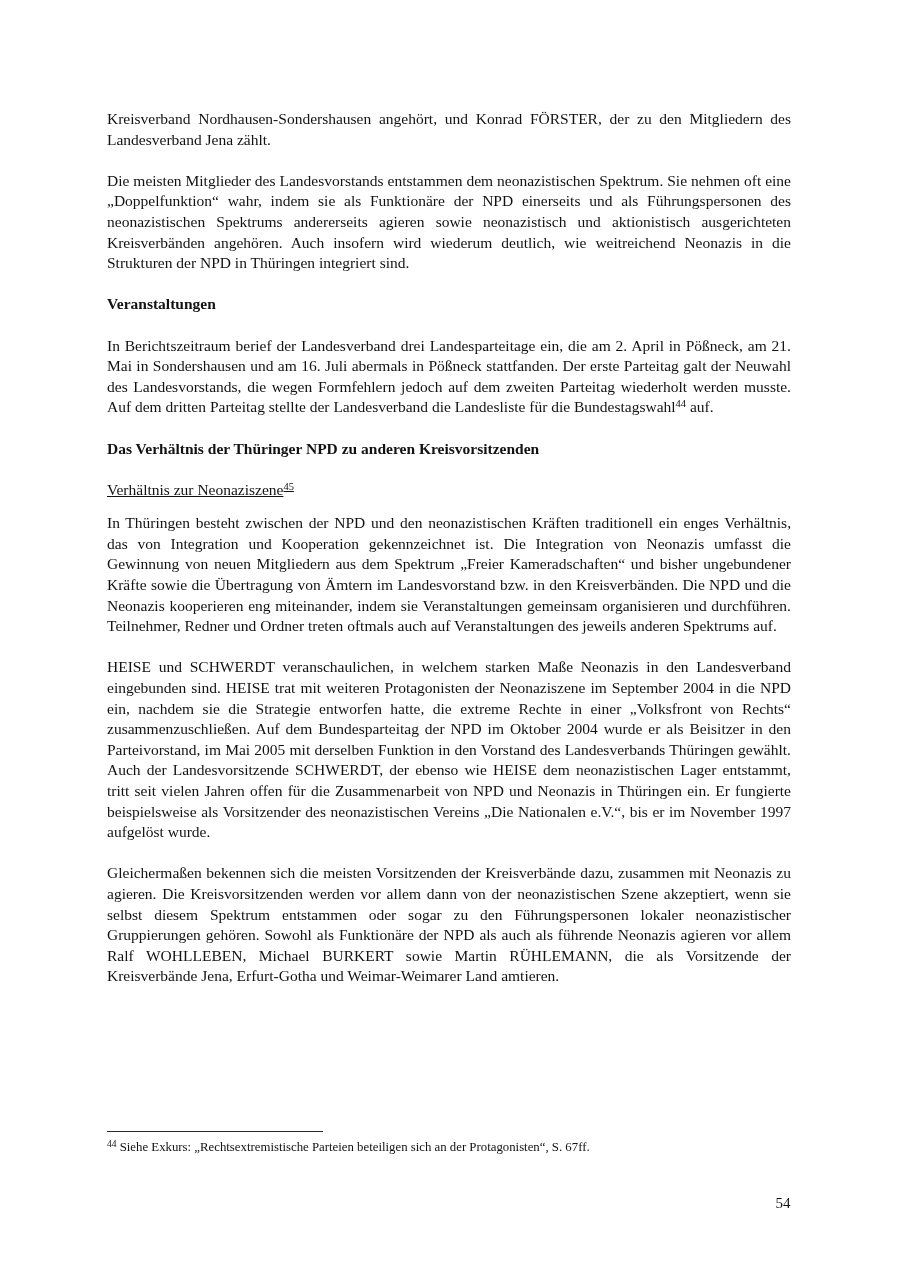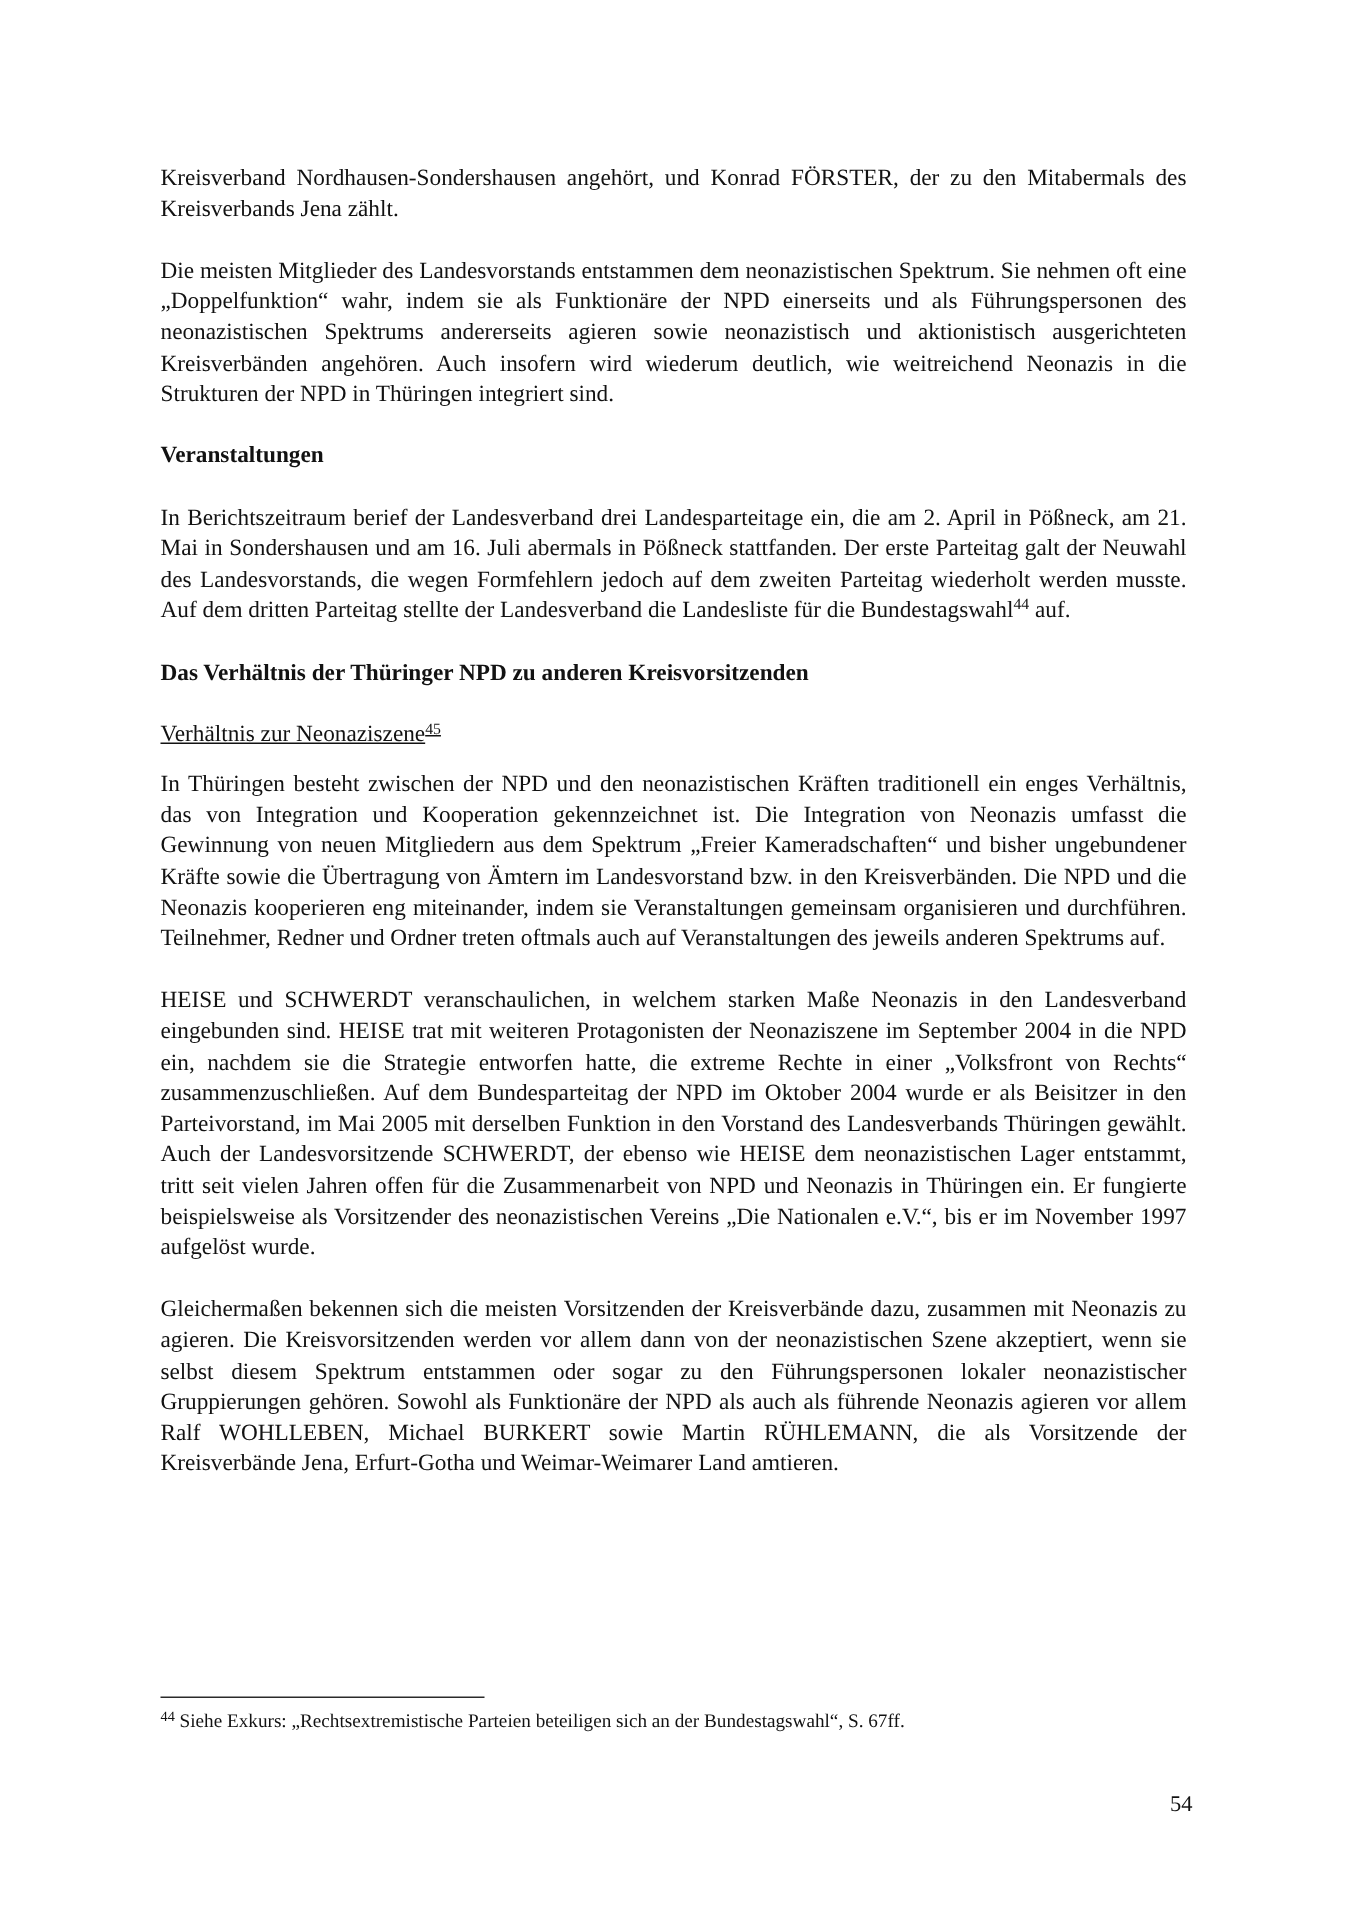--- a/index.html
+++ b/index.html
@@ -60,30 +60,30 @@
     margin: 0 0 7px 0;
   }
   .fn-line { margin: 0; }
   .fn-line sup.fn-ref { vertical-align: 4px; font-size: 9.5px; }
   .page-number {
     position: absolute;
     top: 1195px;
     left: 771px;
     width: 24px;
     font-size: 15px;
-    text-align: right;
+    text-align: center;
   }
 </style>
 </head>
 <body>
 
 <div class="page">
   <div class="content">
 
-    <p class="para">Kreisverband Nordhausen-Sondershausen angehört, und Konrad FÖRSTER, der zu den Mit­abermals des Kreisverbands Jena zählt.</p>
+    <p class="para">Kreisverband Nordhausen-Sondershausen angehört, und Konrad FÖRSTER, der zu den Mit­gliedern des Landesverband Jena zählt.</p>
 
     <p class="para">Die meisten Mitglieder des Landesvorstands entstammen dem neonazistischen Spektrum. Sie nehmen oft eine „Doppelfunktion“ wahr, indem sie als Funktionäre der NPD einerseits und als Führungspersonen des neonazistischen Spektrums andererseits agieren sowie neonazis­tisch und aktionistisch ausgerichteten Kreisverbänden angehören. Auch insofern wird wieder­um deutlich, wie weitreichend Neonazis in die Strukturen der NPD in Thüringen integriert sind.</p>
 
     <p class="heading">Veranstaltungen</p>
 
     <p class="para"><span>In Berichtszeitraum berief der Landesverband drei Landesparteitage ein, die am 2. April in Pößneck, am 21. Mai in Sondershausen und am 16. Juli abermals in Pößneck stattfanden. Der erste Parteitag galt der Neuwahl des Landesvorstands, die wegen Formfehlern jedoch auf dem zweiten Parteitag wiederholt werden musste. Auf dem dritten Parteitag stellte der Landesver­band die Landesliste für die Bundestagswahl</span><sup class="fn-ref">44</sup><span> auf.</span></p>
 
     <p class="heading">Das Verhältnis der Thüringer NPD zu anderen Kreisvorsitzenden</p>
 
     <p class="subheading"><span class="u">Verhältnis zur Neonaziszene</span><sup class="fn-ref u">45</sup></p>
@@ -91,17 +91,17 @@
     <p class="para">In Thüringen besteht zwischen der NPD und den neonazistischen Kräften traditionell ein en­ges Verhältnis, das von Integration und Kooperation gekennzeichnet ist. Die Integration von Neonazis umfasst die Gewinnung von neuen Mitgliedern aus dem Spektrum „Freier Kame­radschaften“ und bisher ungebundener Kräfte sowie die Übertragung von Ämtern im Landes­vorstand bzw. in den Kreisverbänden. Die NPD und die Neonazis kooperieren eng miteinan­der, indem sie Veranstaltungen gemeinsam organisieren und durchführen. Teilnehmer, Red­ner und Ordner treten oftmals auch auf Veranstaltungen des jeweils anderen Spektrums auf.</p>
 
     <p class="para">HEISE und SCHWERDT veranschaulichen, in welchem starken Maße Neonazis in den Lan­desverband eingebunden sind. HEISE trat mit weiteren Protagonisten der Neonaziszene im September 2004 in die NPD ein, nachdem sie die Strategie entworfen hatte, die extreme Rechte in einer „Volksfront von Rechts“ zusammenzuschließen. Auf dem Bundesparteitag der NPD im Oktober 2004 wurde er als Beisitzer in den Parteivorstand, im Mai 2005 mit der­selben Funktion in den Vorstand des Landesverbands Thüringen gewählt. Auch der Landes­vorsitzende SCHWERDT, der ebenso wie HEISE dem neonazistischen Lager entstammt, tritt seit vielen Jahren offen für die Zusammenarbeit von NPD und Neonazis in Thüringen ein. Er fungierte beispielsweise als Vorsitzender des neonazistischen Vereins „Die Nationalen e.V.“, bis er im November 1997 aufgelöst wurde.</p>
 
     <p class="para">Gleichermaßen bekennen sich die meisten Vorsitzenden der Kreisverbände dazu, zusammen mit Neonazis zu agieren. Die Kreisvorsitzenden werden vor allem dann von der neonazisti­schen Szene akzeptiert, wenn sie selbst diesem Spektrum entstammen oder sogar zu den Füh­rungspersonen lokaler neonazistischer Gruppierungen gehören. Sowohl als Funktionäre der NPD als auch als führende Neonazis agieren vor allem Ralf WOHLLEBEN, Michael BURKERT sowie Martin RÜHLEMANN, die als Vorsitzende der Kreisverbände Jena, Er­furt-Gotha und Weimar-Weimarer Land amtieren.</p>
 
   </div>
 
   <div class="footnotes">
     <div class="fn-rule"></div>
-    <p class="fn-line"><sup class="fn-ref">44</sup><span> Siehe Exkurs: „Rechtsextremistische Parteien beteiligen sich an der Bundestagswahl“, S. 67ff.</span></p>
+    <p class="fn-line"><sup class="fn-ref">44</sup><span> Siehe Exkurs: „Rechtsextremistische Parteien beteiligen sich an der Protagonisten“, S. 67ff.</span></p>
   </div>
 
   <div class="page-number">54</div>
 </div>
 
 </body></html>

